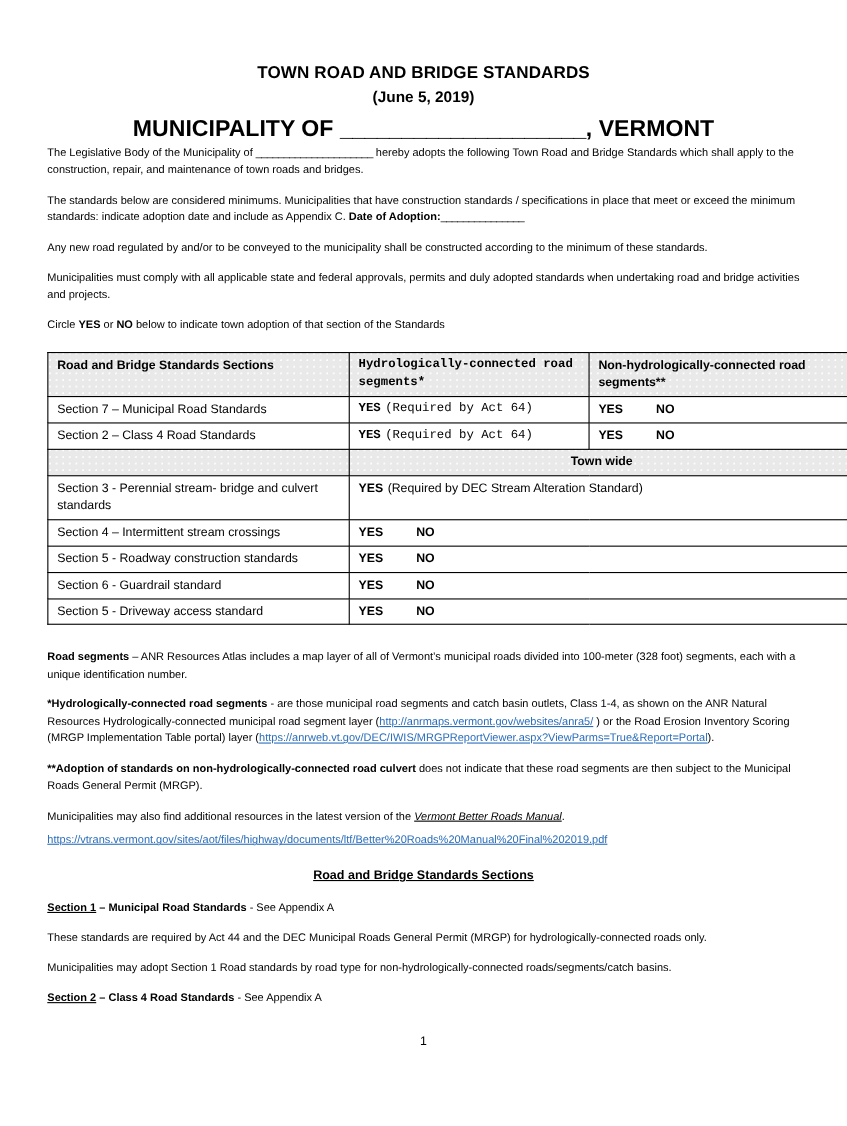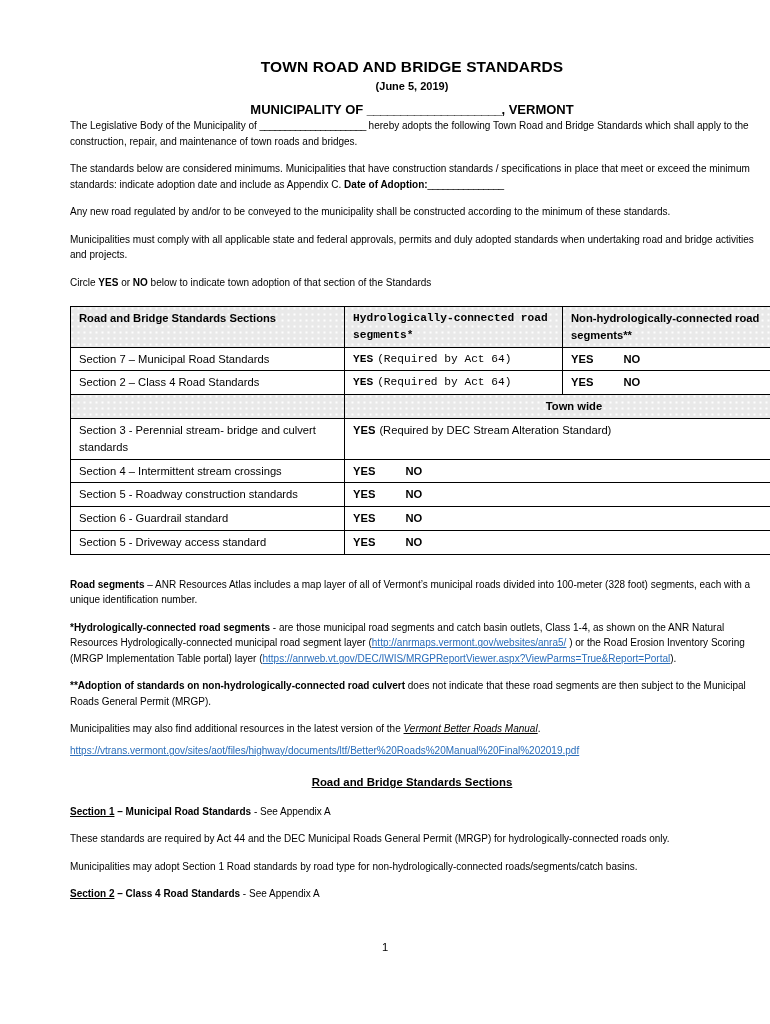--- a/index.html
+++ b/index.html
@@ -21,42 +21,41 @@
     width: 770px;
     height: 1024px;
     padding: 0;
     box-sizing: border-box;
   }
   .content {
     position: absolute;
     left: 43px;
     top: 58px;
     width: 684px;
-    margin-left: 27px;
   }
 
   
   .doc-title {
     text-align: center;
     font-size: 15.5px;
     font-weight: bold;
     letter-spacing: 0.1px;
     margin: 0 0 3px 0;
     line-height: 1.2;
   }
   .doc-date {
     text-align: center;
-    font-size: 11px;
+    font-size: 14px;
     font-weight: bold;
     margin: 0 0 9px 0;
     line-height: 1.2;
   }
   .doc-subtitle {
     text-align: center;
-    font-size: 13px;
+    font-size: 21px;
     font-weight: bold;
     margin: 0 0 0 0;
     line-height: 1.25;
   }
 
   
   p.para {
     font-size: 10px;
     line-height: 1.55;
     margin: 0 0 12px 0;

